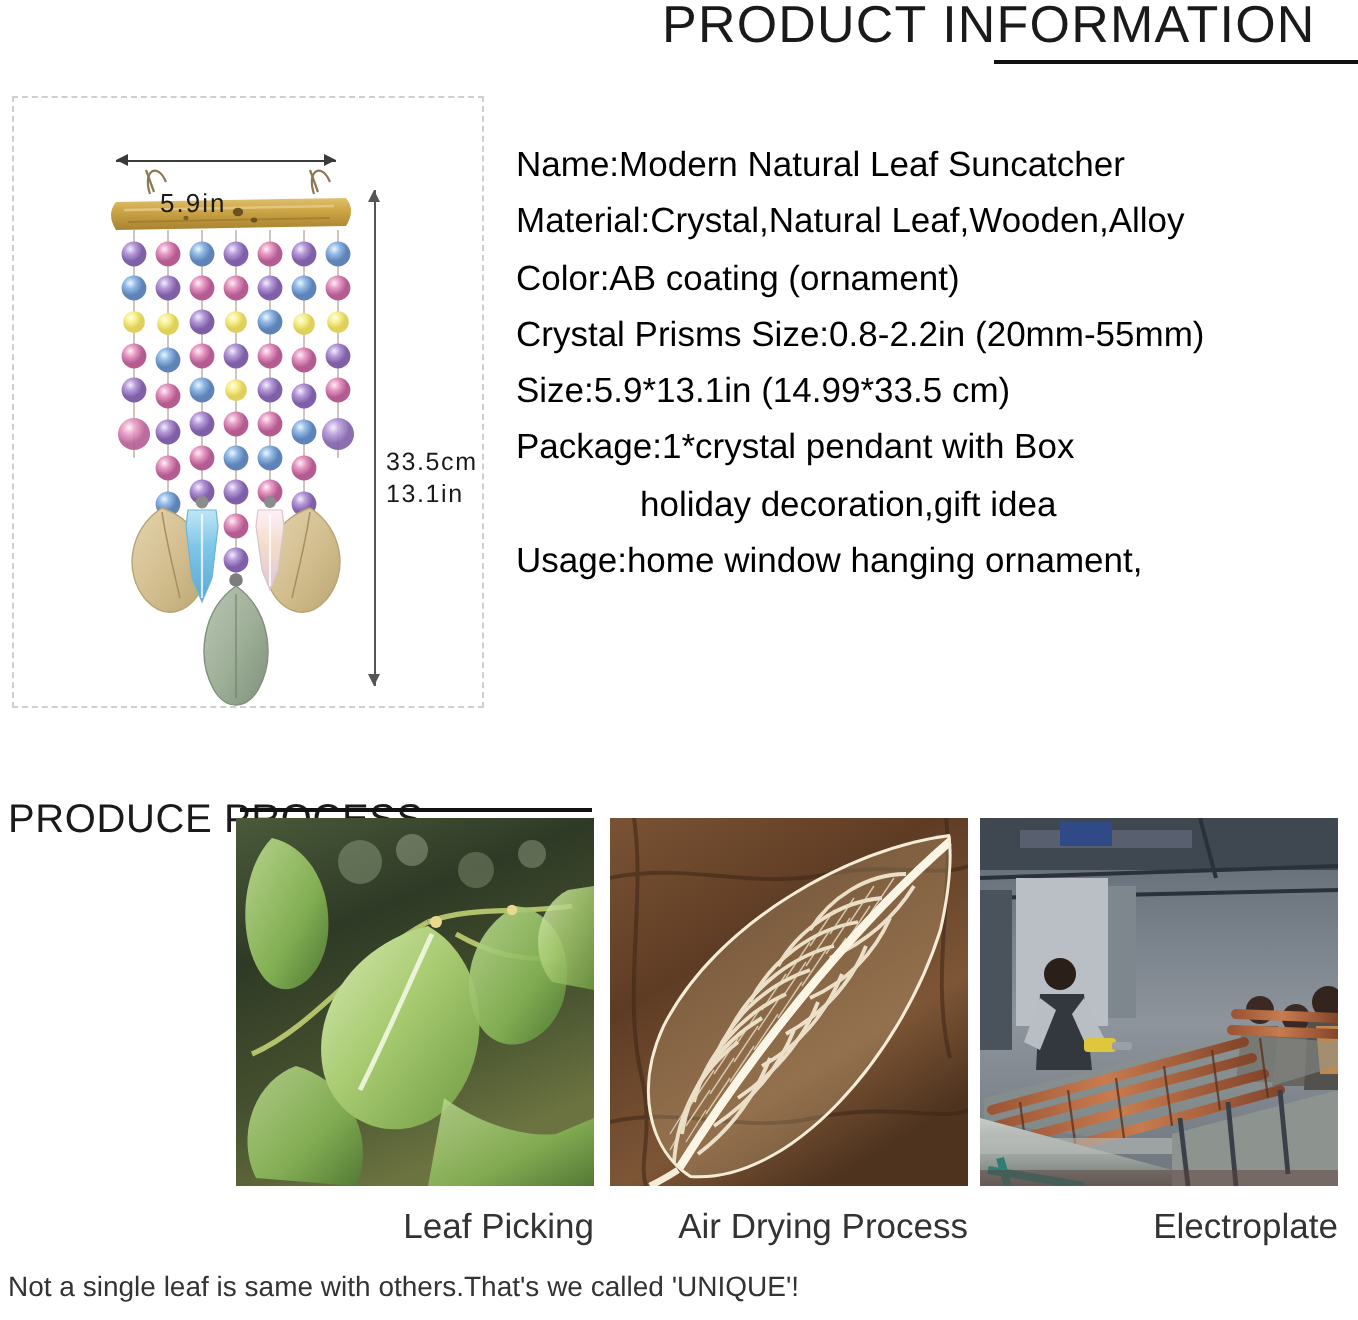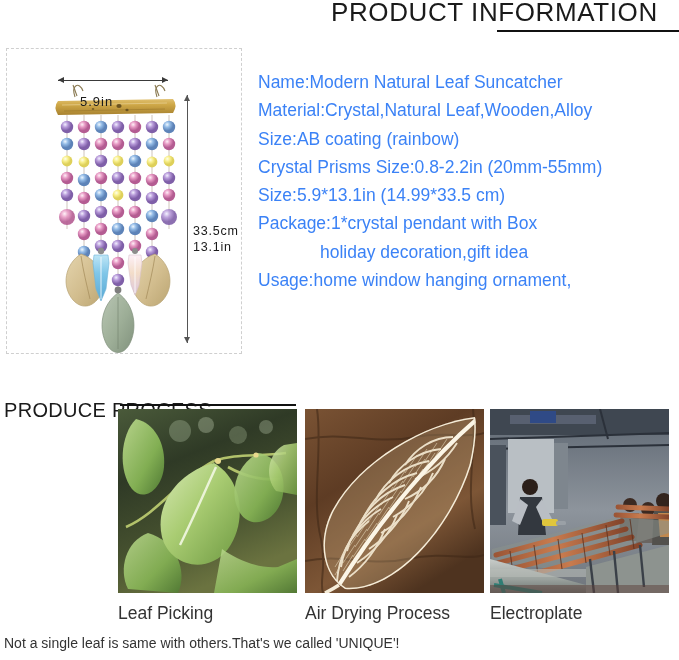--- a/index.html
+++ b/index.html
@@ -114,21 +114,21 @@
   #suncatcher { position: absolute; left: 0; top: 0; }
 
   
   #product-spec-list {
     position: absolute;
     left: 258px;
     top: 68px;
     width: 421px;
     font-size: 17.5px;
     line-height: 28.3px;
-    color: #3b82f6;
+    color: #000000;
   }
   #product-spec-list .spec-line { white-space: nowrap; }
   #product-spec-list .spec-line.indented { padding-left: 62px; }
 
   
   #produce-process-heading {
     position: absolute;
     left: 4px;
     top: 399px;
     font-size: 20px;
@@ -157,21 +157,21 @@
   #process-photo-1 { left: 118px; }
   #process-photo-2 { left: 305px; }
   #process-photo-3 { left: 490px; }
 
   .process-caption {
     position: absolute;
     top: 603px;
     font-size: 17.5px;
     color: #333333;
     white-space: nowrap;
-    text-align: left;
+    text-align: right;
   }
   #process-caption-1 { left: 118px; width: 179px; }
   #process-caption-2 { left: 305px; width: 179px; }
   #process-caption-3 { left: 490px; width: 179px; }
 
   
   #footer-note {
     position: absolute;
     left: 4px;
     top: 635px;
@@ -374,21 +374,21 @@
 
 <div id="height-dim-line"></div>
 <div id="height-dim-labels">
   <div>33.5cm</div>
   <div>13.1in</div>
 </div>
 
 <div id="product-spec-list">
     <div class="spec-line">Name:Modern Natural Leaf Suncatcher</div>
     <div class="spec-line">Material:Crystal,Natural Leaf,Wooden,Alloy</div>
-    <div class="spec-line">Size:AB coating (rainbow)</div>
+    <div class="spec-line">Color:AB coating (ornament)</div>
     <div class="spec-line">Crystal Prisms Size:0.8-2.2in (20mm-55mm)</div>
     <div class="spec-line">Size:5.9*13.1in (14.99*33.5 cm)</div>
     <div class="spec-line">Package:1*crystal pendant with Box</div>
     <div class="spec-line indented">holiday decoration,gift idea</div>
     <div class="spec-line">Usage:home window hanging ornament,</div>
   </div>
 
 <div id="produce-process-heading">PRODUCE PROCESS</div>
 <div id="produce-process-rule"></div>
 

